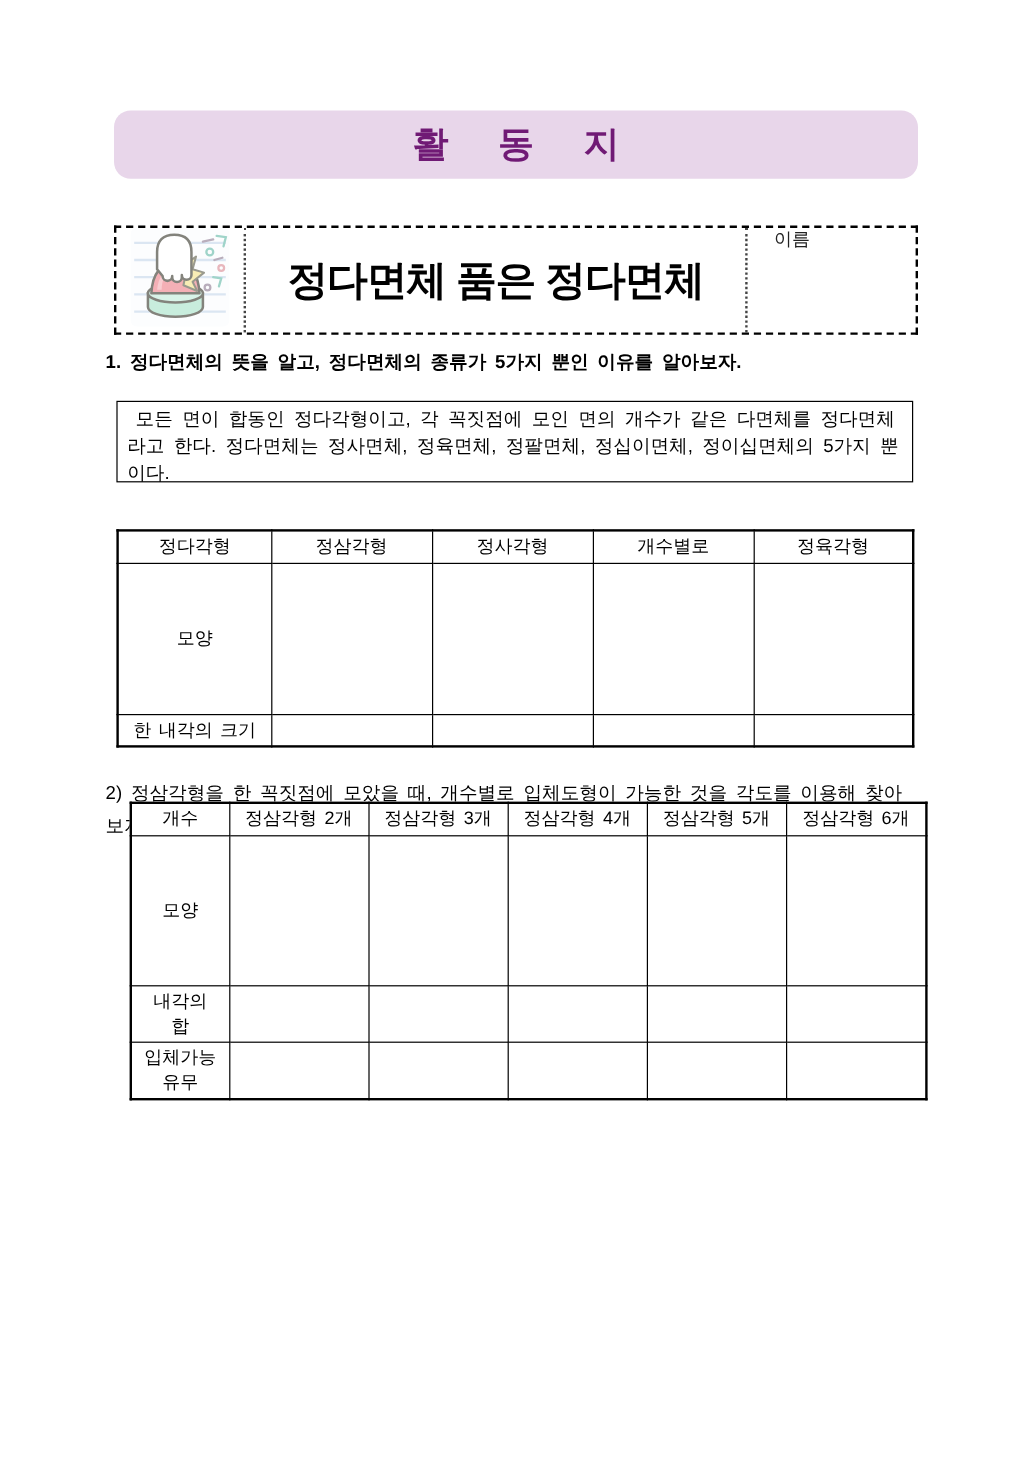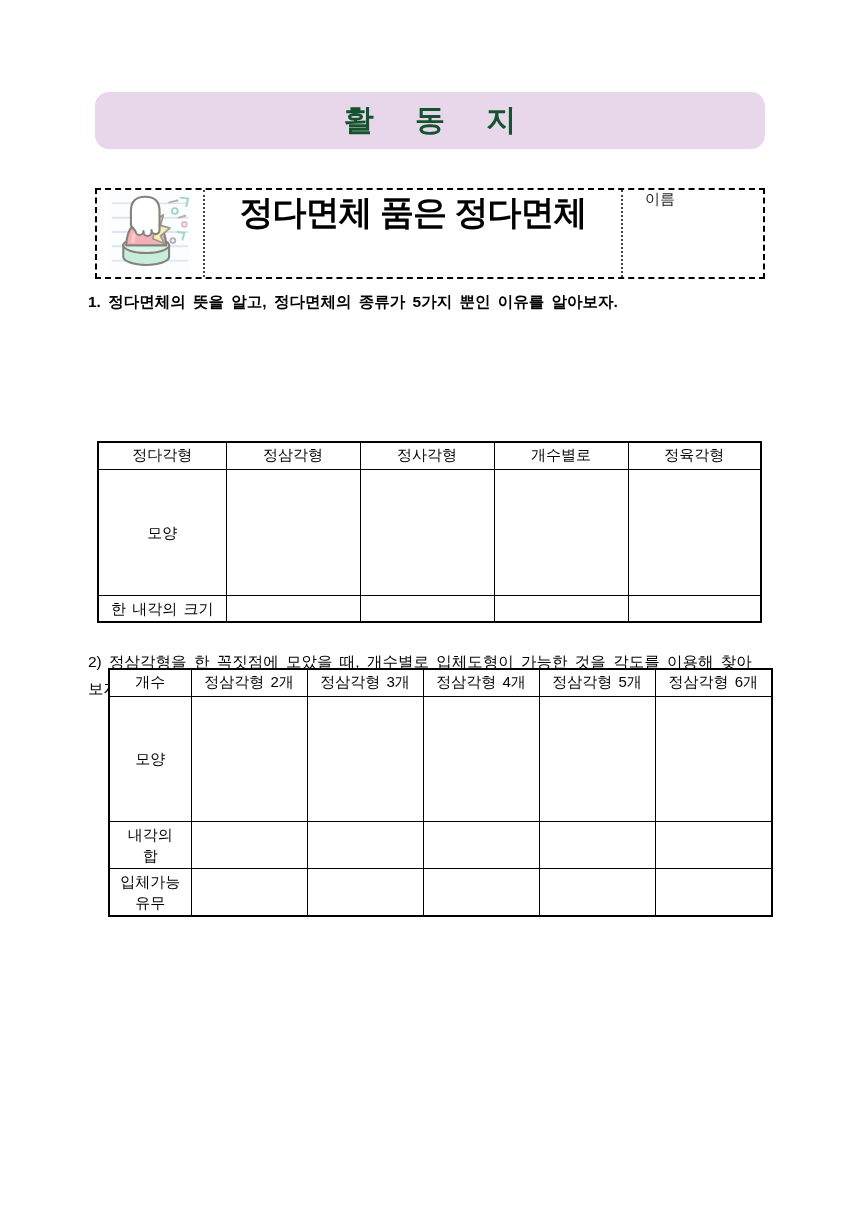--- a/index.html
+++ b/index.html
@@ -13,37 +13,37 @@
   }
   .page { position: absolute; left: 0; top: 0; width: 860px; height: 1214px; background: #fff; }
 
   
   .banner {
     position: absolute; left: 95px; top: 92px; width: 670px; height: 57px;
     background: #E8D6EA; border-radius: 14px;
     display: flex; align-items: center; justify-content: center;
   }
   .banner-title {
-    font-size: 30px; font-weight: 900; color: #14532d;
+    font-size: 30px; font-weight: 900; color: #701a75;
     letter-spacing: 0.55em; text-indent: 0.55em;
     white-space: nowrap;
   }
 
   
   .title-box {
     position: absolute; left: 95px; top: 188px; width: 670px; height: 91px;
     border: 2.5px dashed #000;
     display: flex; align-items: stretch; background: #fff;
   }
   .icon-cell {
     width: 108px; display: flex; align-items: center; justify-content: center;
     border-right: 2px dotted #444;
   }
   .title-cell {
-    flex: 1; display: flex; align-items: flex-start; justify-content: center;
+    flex: 1; display: flex; align-items: center; justify-content: center;
     border-right: 2px dotted #444;
   }
   .main-title { font-size: 34px; font-weight: 800; letter-spacing: -1px; white-space: nowrap; }
   .name-cell {
     width: 140px; display: flex; 
     padding-left: 22px;
   }
   .name-label { font-size: 15px; color: #222; }
 
   
@@ -131,20 +131,21 @@
     <div class="title-cell">
       <div class="main-title">정다면체 품은 정다면체</div>
     </div>
     <div class="name-cell">
       <span class="name-label">이름</span>
     </div>
   </div>
 
   <div class="heading-1">1. 정다면체의 뜻을 알고, 정다면체의 종류가 5가지 뿐인 이유를 알아보자.</div>
 
+  <div class="def-box">모든 면이 합동인 정다각형이고, 각 꼭짓점에 모인 면의 개수가 같은 다면체를 정다면체라고 한다. 정다면체는 정사면체, 정육면체, 정팔면체, 정십이면체, 정이십면체의 5가지 뿐이다.</div>
 
 
   <table class="sheet" id="table1">
     <colgroup>
       <col style="width:128px">
         <col style="width:134px">
         <col style="width:134px">
         <col style="width:134px">
         <col style="width:133px">
     </colgroup>

